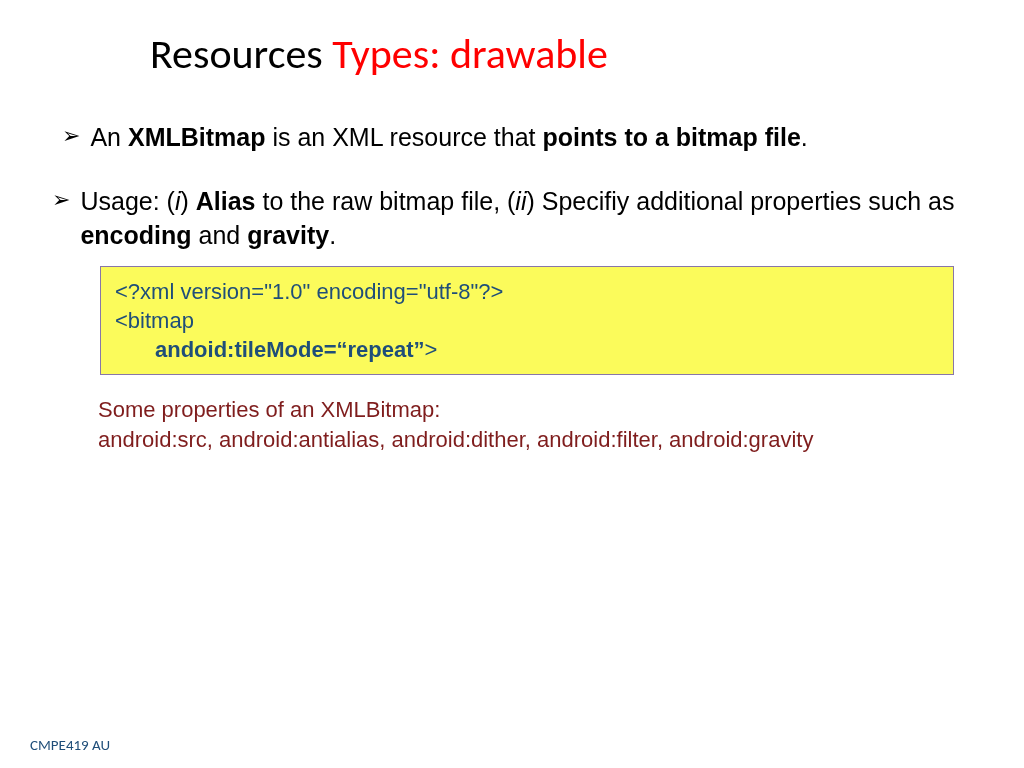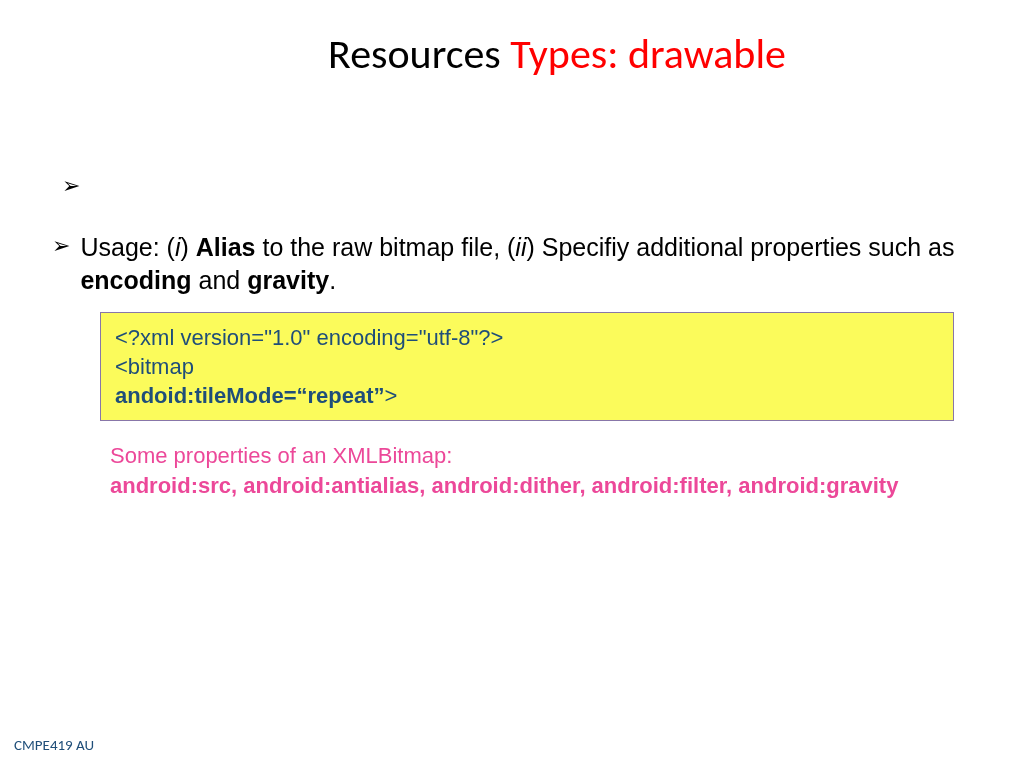--- a/index.html
+++ b/index.html
@@ -15,22 +15,21 @@
     padding: 28px 60px 20px 60px;
     width: 100%;
     height: 100%;
     position: relative;
   }
   .title {
     font-family: Calibri, Arial, sans-serif;
     font-size: 42px;
     font-weight: 400;
     margin-left: 90px;
-    margin-bottom: 92px;
-    text-align: center;
+    margin-bottom: 42px;
   }
   .title .black { color: #000; }
   .title .red { color: #ff0000; }
   .bullet-row {
     display: flex;
     align-items: flex-start;
     margin-bottom: 30px;
   }
   .bullet-row.tight { margin-bottom: 14px; }
   .arrow {
@@ -54,49 +53,52 @@
     margin-top: 12px;
     margin-bottom: 20px;
     background: #fbfb5b;
     border: 1.5px solid #8876a8;
     padding: 10px 14px 10px 14px;
     font-size: 22px;
     color: #1f4e79;
     line-height: 1.32;
     font-family: Arial, Helvetica, sans-serif;
   }
-  .codebox b { font-weight: bold; }
+  .codebox b { font-weight: bold; margin-left: 40px; }
   .props {
-    margin-left: 50px;
+    margin-left: 38px;
     margin-right: 30px;
     font-size: 22px;
-    color: #ec4899;
+    color: #7f1d1d;
     line-height: 1.35;
   }
-  .props b { font-weight: bold; }
+  .props b { font-weight: normal; }
   .footer {
     position: absolute;
-    left: 14px;
+    left: 30px;
     bottom: 14px;
     font-size: 15px;
     color: #1f4e79;
     font-family: Calibri, Arial, sans-serif;
   }
 </style>
 </head>
 <body>
 
 <div class="slide">
 
   <h1 class="title">
     <span class="black">Resources </span><span class="red">Types: drawable</span>
   </h1>
 
   <div class="bullet-row indent1">
     <span class="arrow">➢</span>
+    <div class="bullet-text">
+      <span>An </span><b>XMLBitmap</b><span> is an XML resource that </span><b>points to a bitmap file</b><span>.</span>
+    </div>
   </div>
 
   <div class="bullet-row tight" style="margin-left:-8px;">
     <span class="arrow">➢</span>
     <div class="bullet-text">
       <span>Usage: (</span><i>i</i><span>) </span><b>Alias</b><span> to the raw bitmap file, (</span><i>ii</i><span>) Specifiy additional properties such as </span><b>encoding</b><span> and </span><b>gravity</b><span>.</span>
     </div>
   </div>
 
   <div class="codebox">

